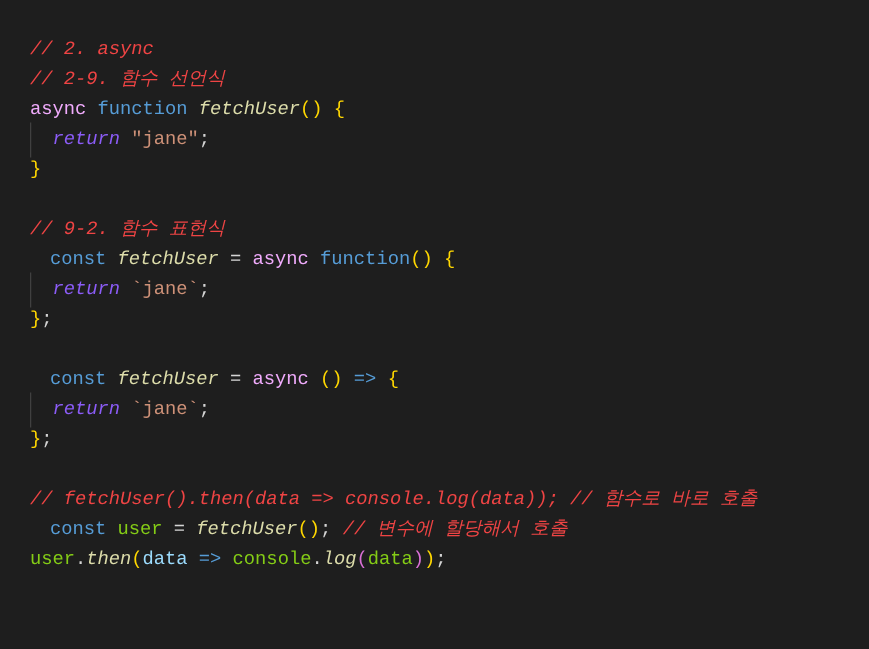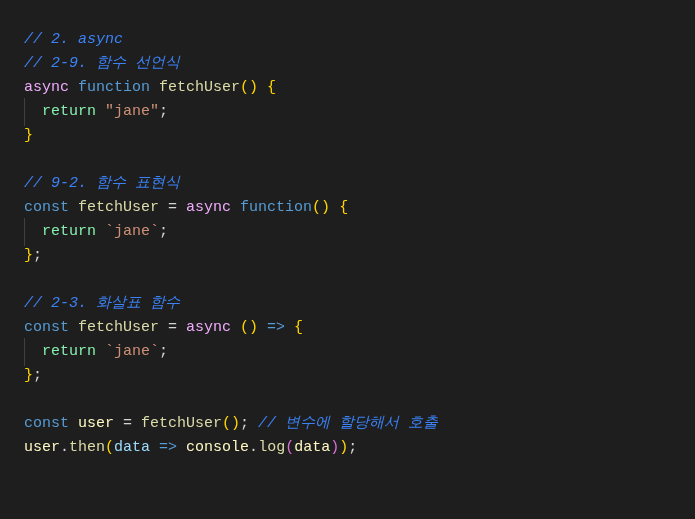--- a/index.html
+++ b/index.html
@@ -7,33 +7,33 @@
     background: #1e1e1e;
     font-family: 'Consolas', 'Monaco', 'Courier New', monospace;
     font-size: 15px;
     line-height: 24px;
     padding: 28px 24px;
     width: 695px;
     height: 519px;
     overflow: hidden;
   }
   .line { white-space: pre; }
-  .comment { color: #3b82f6; font-style: italic; }
+  .comment { color: #ef4444; font-style: italic; }
   .keyword-mod { color: #f0abfc; }
   .keyword-decl { color: #569cd6; margin-top: 48px; }
-  .keyword-return { color: #86efac; }
-  .func-name { color: #dcdcaa; }
+  .keyword-return { color: #8b5cf6; font-style: italic; }
+  .func-name { color: #dcdcaa; font-style: italic; }
   .punct { color: #d4d4d4; }
   .brace { color: #ffd700; }
   .brace2 { color: #da70d6; }
   .string { color: #ce9178; }
-  .variable { color: #fef9c3; }
+  .variable { color: #84cc16; }
   .param { color: #9cdcfe; }
   .arrow { color: #569cd6; }
-  .const-kw { color: #569cd6; }
+  .const-kw { color: #569cd6; margin-left: 16px; }
   .indent-guide {
     display: inline-block;
     width: 2ch;
     position: relative;
   }
   .indent-guide::before {
     content: '';
     position: absolute;
     left: 0;
     top: -2px;
@@ -58,20 +58,20 @@
 <div class="line"><span class="comment">// 2-9. 함수 선언식</span></div>
 <div class="line"><span class="keyword-mod">async</span><span class="punct"> </span><span class="keyword-decl">function</span><span class="punct"> </span><span class="func-name">fetchUser</span><span class="brace">()</span><span class="brace"> {</span></div>
 <div class="line"><span class="indent-guide">  </span><span class="keyword-return">return</span><span class="string"> "jane"</span><span class="punct">;</span></div>
 <div class="line"><span class="brace">}</span></div>
 <div class="line">&nbsp;</div>
 <div class="line"><span class="comment">// 9-2. 함수 표현식</span></div>
 <div class="line"><span class="const-kw">const</span><span class="punct"> </span><span class="func-name">fetchUser</span><span class="punct"> = </span><span class="keyword-mod">async</span><span class="punct"> </span><span class="keyword-decl">function</span><span class="brace">()</span><span class="brace"> {</span></div>
 <div class="line"><span class="indent-guide">  </span><span class="keyword-return">return</span><span class="string"> `jane`</span><span class="punct">;</span></div>
 <div class="line"><span class="brace">}</span><span class="punct">;</span></div>
 <div class="line">&nbsp;</div>
-<div class="line"><span class="comment">// 2-3. 화살표 함수</span></div>
 <div class="line"><span class="const-kw">const</span><span class="punct"> </span><span class="func-name">fetchUser</span><span class="punct"> = </span><span class="keyword-mod">async</span><span class="brace"> ()</span><span class="arrow"> =&gt;</span><span class="brace"> {</span></div>
 <div class="line"><span class="indent-guide">  </span><span class="keyword-return">return</span><span class="string"> `jane`</span><span class="punct">;</span></div>
 <div class="line"><span class="brace">}</span><span class="punct">;</span></div>
 <div class="line">&nbsp;</div>
+<div class="line"><span class="comment">// fetchUser().then(data =&gt; console.log(data)); // 함수로 바로 호출</span></div>
 <div class="line"><span class="const-kw">const</span><span class="punct"> </span><span class="variable">user</span><span class="punct"> = </span><span class="func-name">fetchUser</span><span class="brace">()</span><span class="punct">;</span><span class="comment"> // 변수에 할당해서 호출</span></div>
 <div class="line"><span class="variable">user</span><span class="punct">.</span><span class="func-name">then</span><span class="brace">(</span><span class="param">data</span><span class="arrow"> =&gt;</span><span class="variable"> console</span><span class="punct">.</span><span class="func-name">log</span><span class="brace2">(</span><span class="variable">data</span><span class="brace2">)</span><span class="brace">)</span><span class="punct">;</span></div>
 </div>
 
 </body></html>

